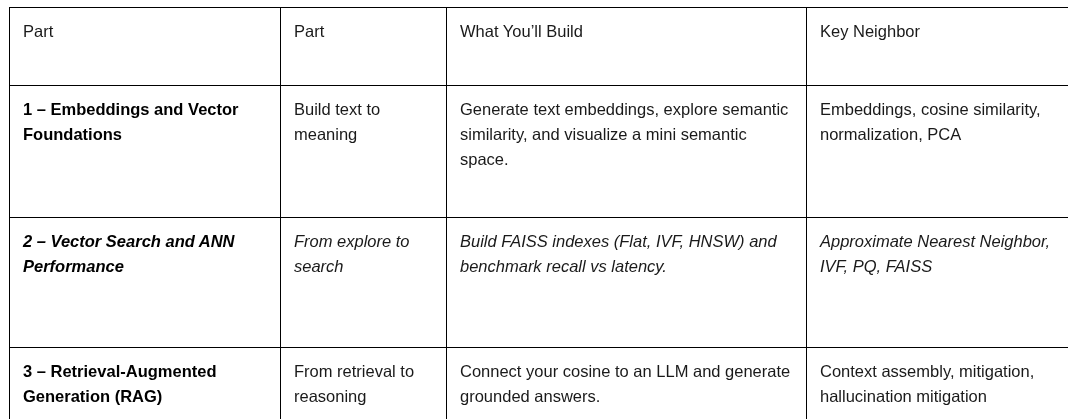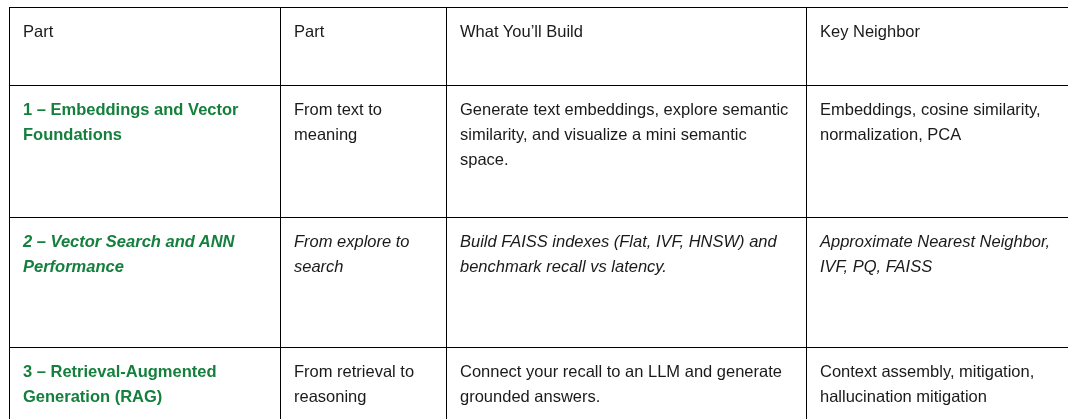--- a/index.html
+++ b/index.html
@@ -61,21 +61,21 @@
     padding-top: 14px;
     vertical-align: top;
   }
 
   tbody tr.row-1 td { height: 109px; }
   tbody tr.row-2 td { height: 107px; font-style: italic; }
   tbody tr.row-3 td { height: 99px; }
 
   td.part-cell {
     font-weight: bold;
-    color: #15803d;
+    color: #000000;
   }
 
   .cell-text {
     display: block;
     white-space: pre-line;
   }
 </style>
 </head>
 <body>
 
@@ -96,21 +96,21 @@
         <th>Key Neighbor</th>
       </tr>
     </thead>
     <tbody>
 
       <tr class="row-1">
         <td class="part-cell">
           <span class="cell-text">1 – Embeddings and Vector Foundations</span>
         </td>
         <td>
-          <span class="cell-text">From text to meaning</span>
+          <span class="cell-text">Build text to meaning</span>
         </td>
         <td>
           <span class="cell-text">Generate text embeddings, explore semantic similarity, and visualize a mini semantic space.</span>
         </td>
         <td>
           <span class="cell-text">Embeddings, cosine similarity, normalization, PCA</span>
         </td>
       </tr>
 
       <tr class="row-2">
@@ -129,21 +129,21 @@
       </tr>
 
       <tr class="row-3">
         <td class="part-cell">
           <span class="cell-text">3 – Retrieval-Augmented Generation (RAG)</span>
         </td>
         <td>
           <span class="cell-text">From retrieval to reasoning</span>
         </td>
         <td>
-          <span class="cell-text">Connect your recall to an LLM and generate grounded answers.</span>
+          <span class="cell-text">Connect your cosine to an LLM and generate grounded answers.</span>
         </td>
         <td>
           <span class="cell-text">Context assembly, mitigation, hallucination mitigation</span>
         </td>
       </tr>
 
     </tbody>
   </table>
 
 </div>

